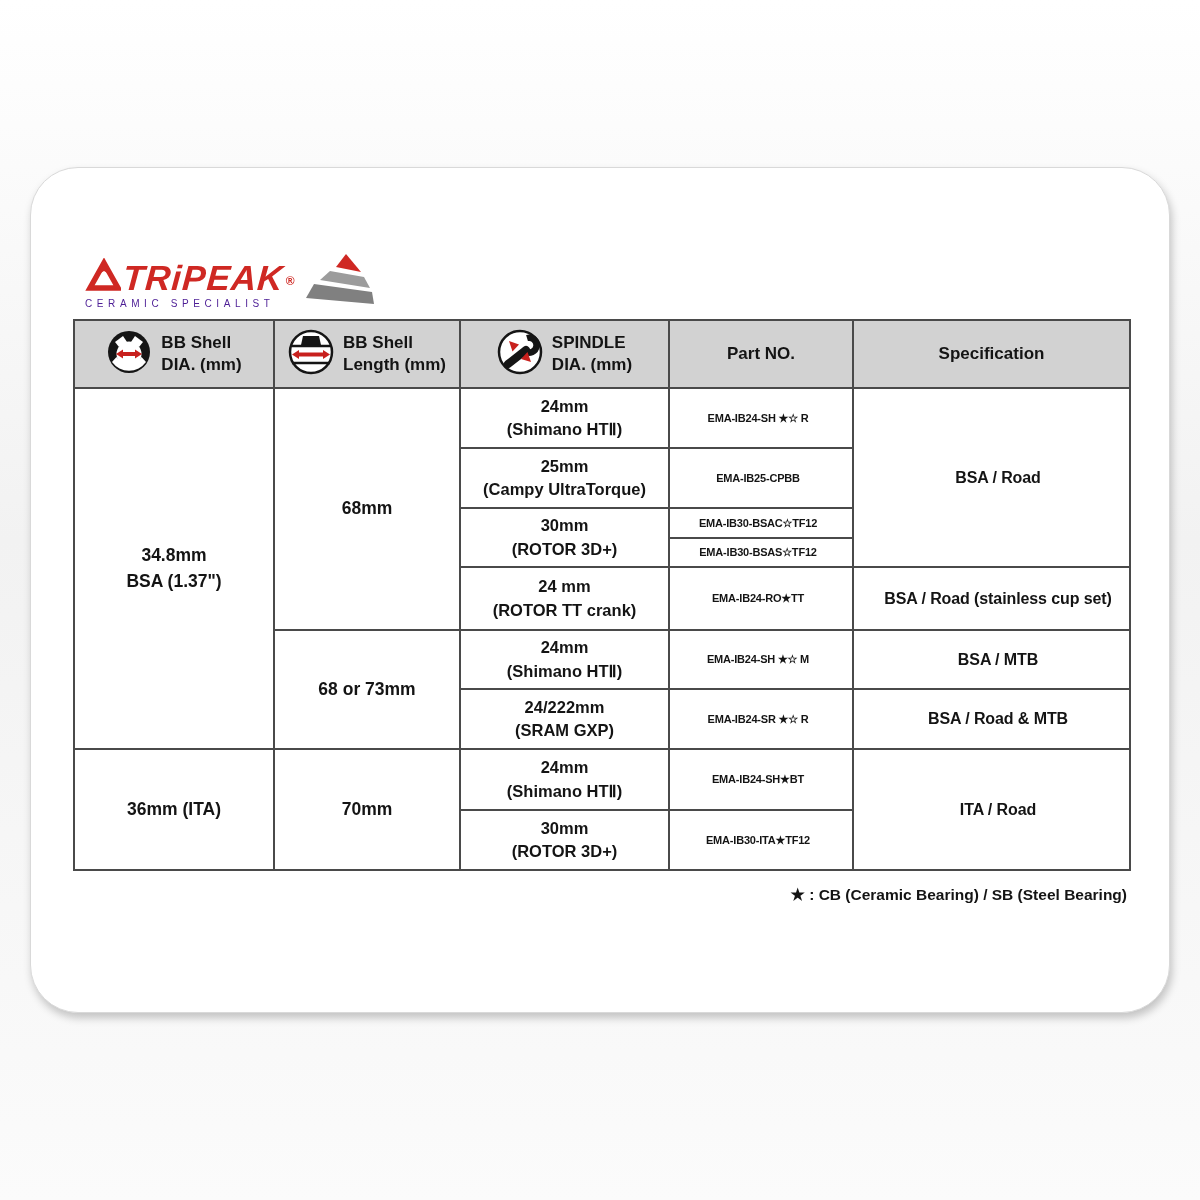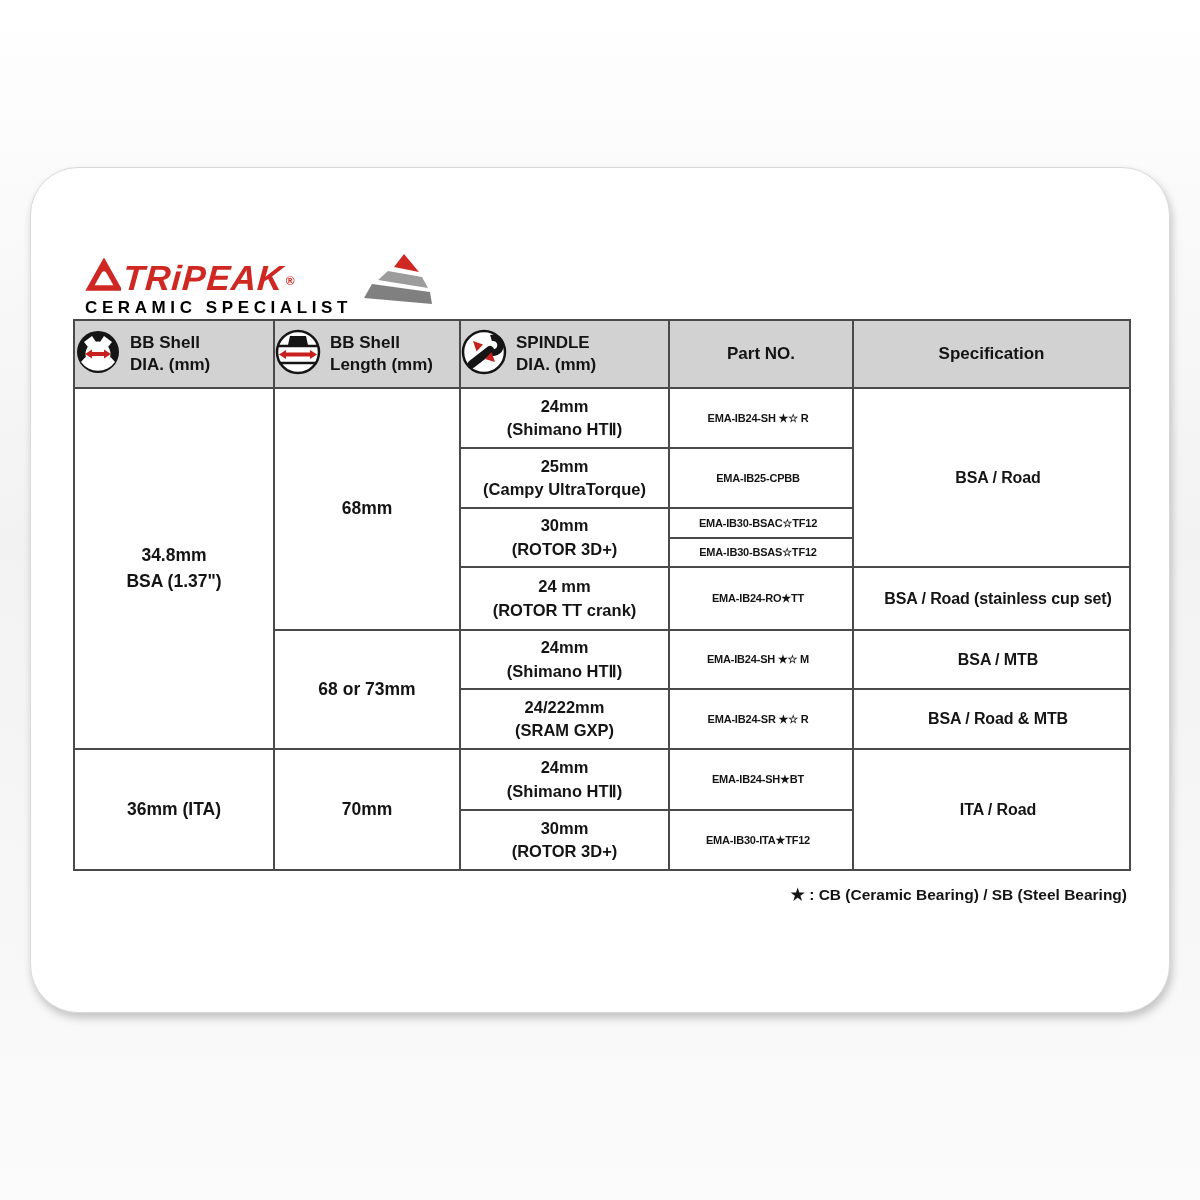--- a/index.html
+++ b/index.html
@@ -23,35 +23,35 @@
   .logo-row { position:absolute; left:54px; top:88px; display:flex; align-items:flex-start; }
   .logo-text-block { display:flex; flex-direction:column; }
   .brand-line { display:flex; align-items:flex-end; height:40px; }
   .brand-mark { margin-right:2px; }
   .brand-name {
     font-size:35px; font-weight:bold; font-style:italic; letter-spacing:1px;
     color:#cf2823; transform:skewX(-4deg); line-height:36px;
   }
   .brand-reg { font-size:12px; font-weight:bold; color:#cf2823; vertical-align:top; margin-left:2px; line-height:30px; }
   .tagline {
-    margin-top:2px; font-size:17px; font-weight:bold; letter-spacing:4.6px;
-    color:#000000;
+    margin-top:2px; font-size:10px; font-weight:normal; letter-spacing:4.6px;
+    color:#4c1d95;
   }
   .logo-mountain { margin-left:10px; margin-top:-4px; }
   
   .spec-table {
     position:absolute; left:42px; top:151px; width:1056px;
     border-collapse:collapse; table-layout:fixed;
   }
   .spec-table th, .spec-table td {
     border:2px solid #4a4a4a; color:#141414; font-weight:bold;
     text-align:center; vertical-align:middle; overflow:hidden;
   }
   .spec-table thead th { background:#d2d2d2; height:68px; }
-  .th-flex { display:flex; align-items:center; justify-content:flex-start; padding-left:0; }
+  .th-flex { display:flex; align-items:center; justify-content:center; padding-left:0; }
   .th-flex .hicon { flex:0 0 auto; display:block; margin-right:9px; }
   .hlabel { text-align:left; font-size:17px; line-height:1.3; }
   .hlabel span { display:block; }
   .th-center { font-size:17px;margin-left:12px; }
   .cell-2line span { display:block; }
   .dim-cell { font-size:17.5px; line-height:1.45; }
   .spindle-cell { font-size:16.5px; line-height:1.4;margin-top:31px; }
   .part-cell {
     text-align:left; padding-left:8px; padding-right:14px;
     font-size:11px; letter-spacing:-0.2px; white-space:nowrap;

